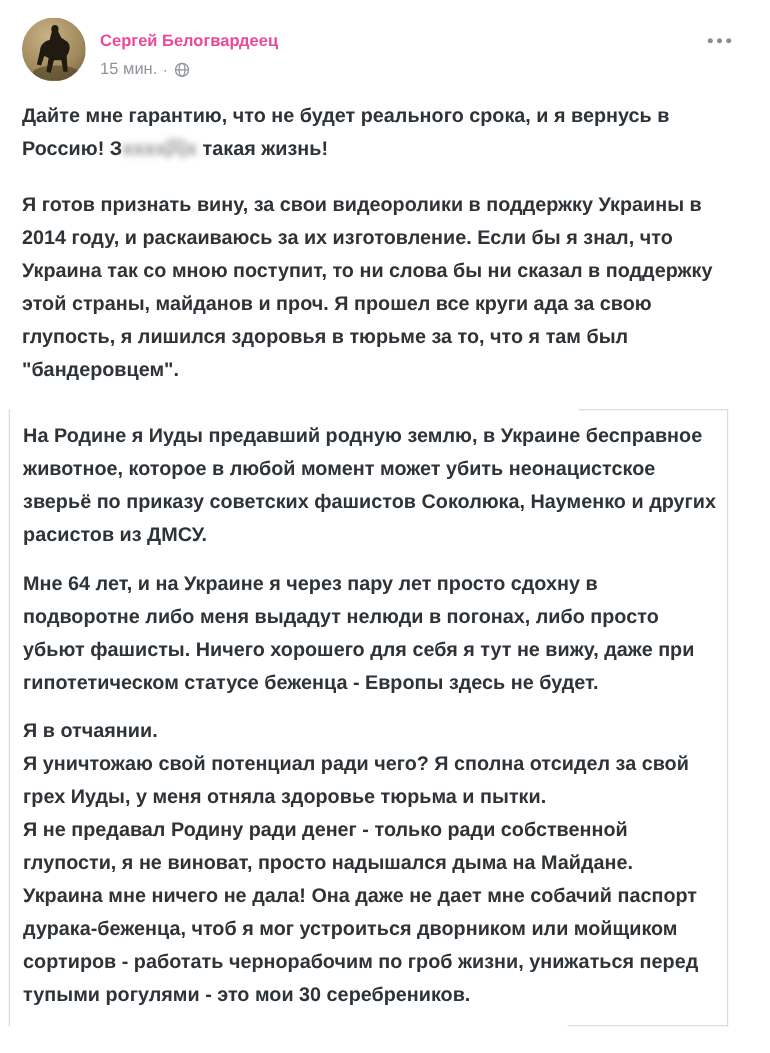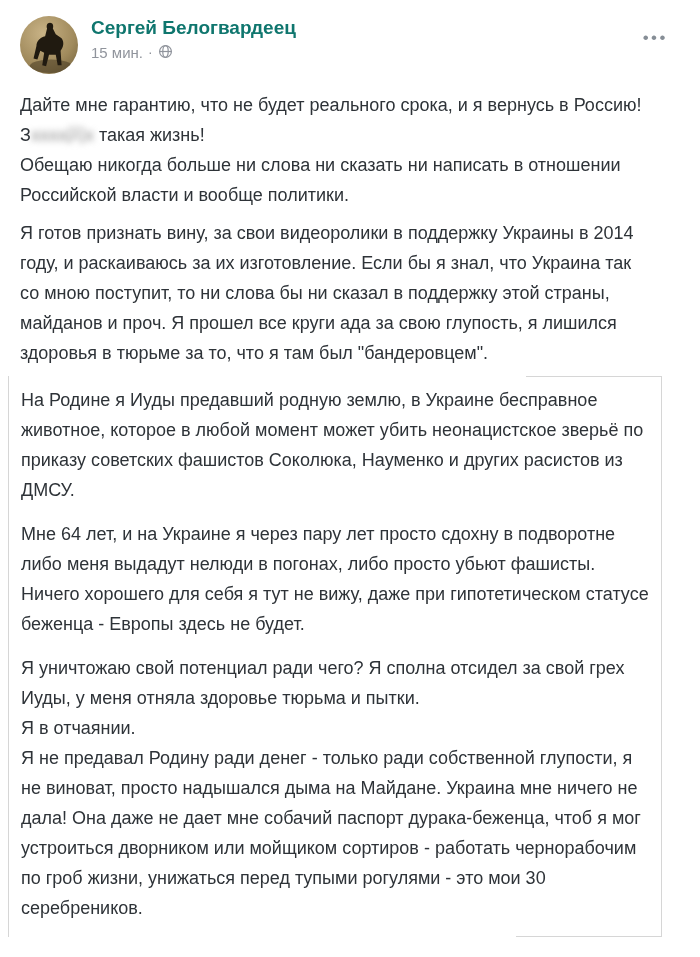--- a/index.html
+++ b/index.html
@@ -5,28 +5,28 @@
   html,body{margin:0;padding:0;}
   body{
     width:700px;height:957px;overflow:hidden;background:#ffffff;
     font-family:"Liberation Sans", sans-serif;color:#2e3338;position:relative;
   }
   .post{padding:16px 38px 0 20px;position:relative;}
   
   .header{display:flex;align-items:flex-start;gap:13px;margin-bottom:16px;position:relative;}
   .avatar{width:58px;height:58px;border-radius:50%;overflow:hidden;flex:0 0 58px;cursor:pointer;}
   .avatar svg{display:block;}
-  .author{color:#0f766e;font-weight:bold;font-size:19px;line-height:24px;margin-top:0;cursor:pointer;}
-  .meta{display:flex;align-items:flex-start;gap:5px;color:#90949c;font-size:15px;margin-top:4px;}
+  .author{color:#ec4899;font-weight:bold;font-size:15px;line-height:24px;margin-top:10px;cursor:pointer;}
+  .meta{display:flex;align-items:flex-end;gap:5px;color:#90949c;font-size:15px;margin-top:4px;}
   .meta .dotsep{font-size:14px;}
   .more-btn{position:absolute;top:8px;right:-12px;color:#868e96;font-size:17px;letter-spacing:2.5px;cursor:pointer;padding:4px 6px;}
   
   .body-text{font-size:18px;line-height:30px;}
-  .body-text p{margin:0;max-width:632px;}
-  .block + .block{margin-top:8px;}
+  .body-text p{margin:0;max-width:632px;font-weight:bold;}
+  .block + .block{margin-top:21px;}
   .group + .group{margin-top:14px;}
   .blur{filter:blur(3px);color:#8b8b8b;user-select:none;}
   
   .boxed{
     position:relative;
     margin:14px 0 16px -12px;
     padding:9px 10px 14px 12px;
     border-left:1px solid #d6d6d6;
     border-right:1px solid #d6d6d6;
   }
@@ -71,36 +71,35 @@
         </span>
       </div>
     </div>
     <div class="more-btn">•••</div>
   </div>
 
   <div class="body-text">
       <div class="block">
         <div class="group">
           <p><span>Дайте мне гарантию, что не будет реального срока, и я вернусь в Россию! З</span><span class="blur">хххх闪х</span><span> такая жизнь!</span></p>
-          <p><span>Обещаю никогда больше ни слова ни сказать ни написать в отношении Российской власти и вообще политики.</span></p>
         </div>
       </div>
       <div class="block">
         <div class="group">
           <p><span>Я готов признать вину, за свои видеоролики в поддержку Украины в 2014 году, и раскаиваюсь за их изготовление. Если бы я знал, что Украина так со мною поступит, то ни слова бы ни сказал в поддержку этой страны, майданов и проч. Я прошел все круги ада за свою глупость, я лишился здоровья в тюрьме за то, что я там был "бандеровцем".</span></p>
         </div>
       </div>
       <div class="block boxed">
         <div class="group">
           <p><span>На Родине я Иуды предавший родную землю, в Украине бесправное животное, которое в любой момент может убить неонацистское зверьё по приказу советских фашистов Соколюка, Науменко и других расистов из ДМСУ.</span></p>
         </div>
         <div class="group">
           <p><span>Мне 64 лет, и на Украине я через пару лет просто сдохну в подворотне либо меня выдадут нелюди в погонах, либо просто убьют фашисты. Ничего хорошего для себя я тут не вижу, даже при гипотетическом статусе беженца - Европы здесь не будет.</span></p>
         </div>
         <div class="group">
+          <p><span>Я в отчаянии.</span></p>
           <p><span>Я уничтожаю свой потенциал ради чего? Я сполна отсидел за свой грех Иуды, у меня отняла здоровье тюрьма и пытки.</span></p>
-          <p><span>Я в отчаянии.</span></p>
           <p><span>Я не предавал Родину ради денег - только ради собственной глупости, я не виноват, просто надышался дыма на Майдане. Украина мне ничего не дала! Она даже не дает мне собачий паспорт дурака-беженца, чтоб я мог устроиться дворником или мойщиком сортиров - работать чернорабочим по гроб жизни, унижаться перед тупыми рогулями - это мои 30 серебреников.</span></p>
         </div>
       </div>
     </div>
 
 </div>
 
 </body></html>

